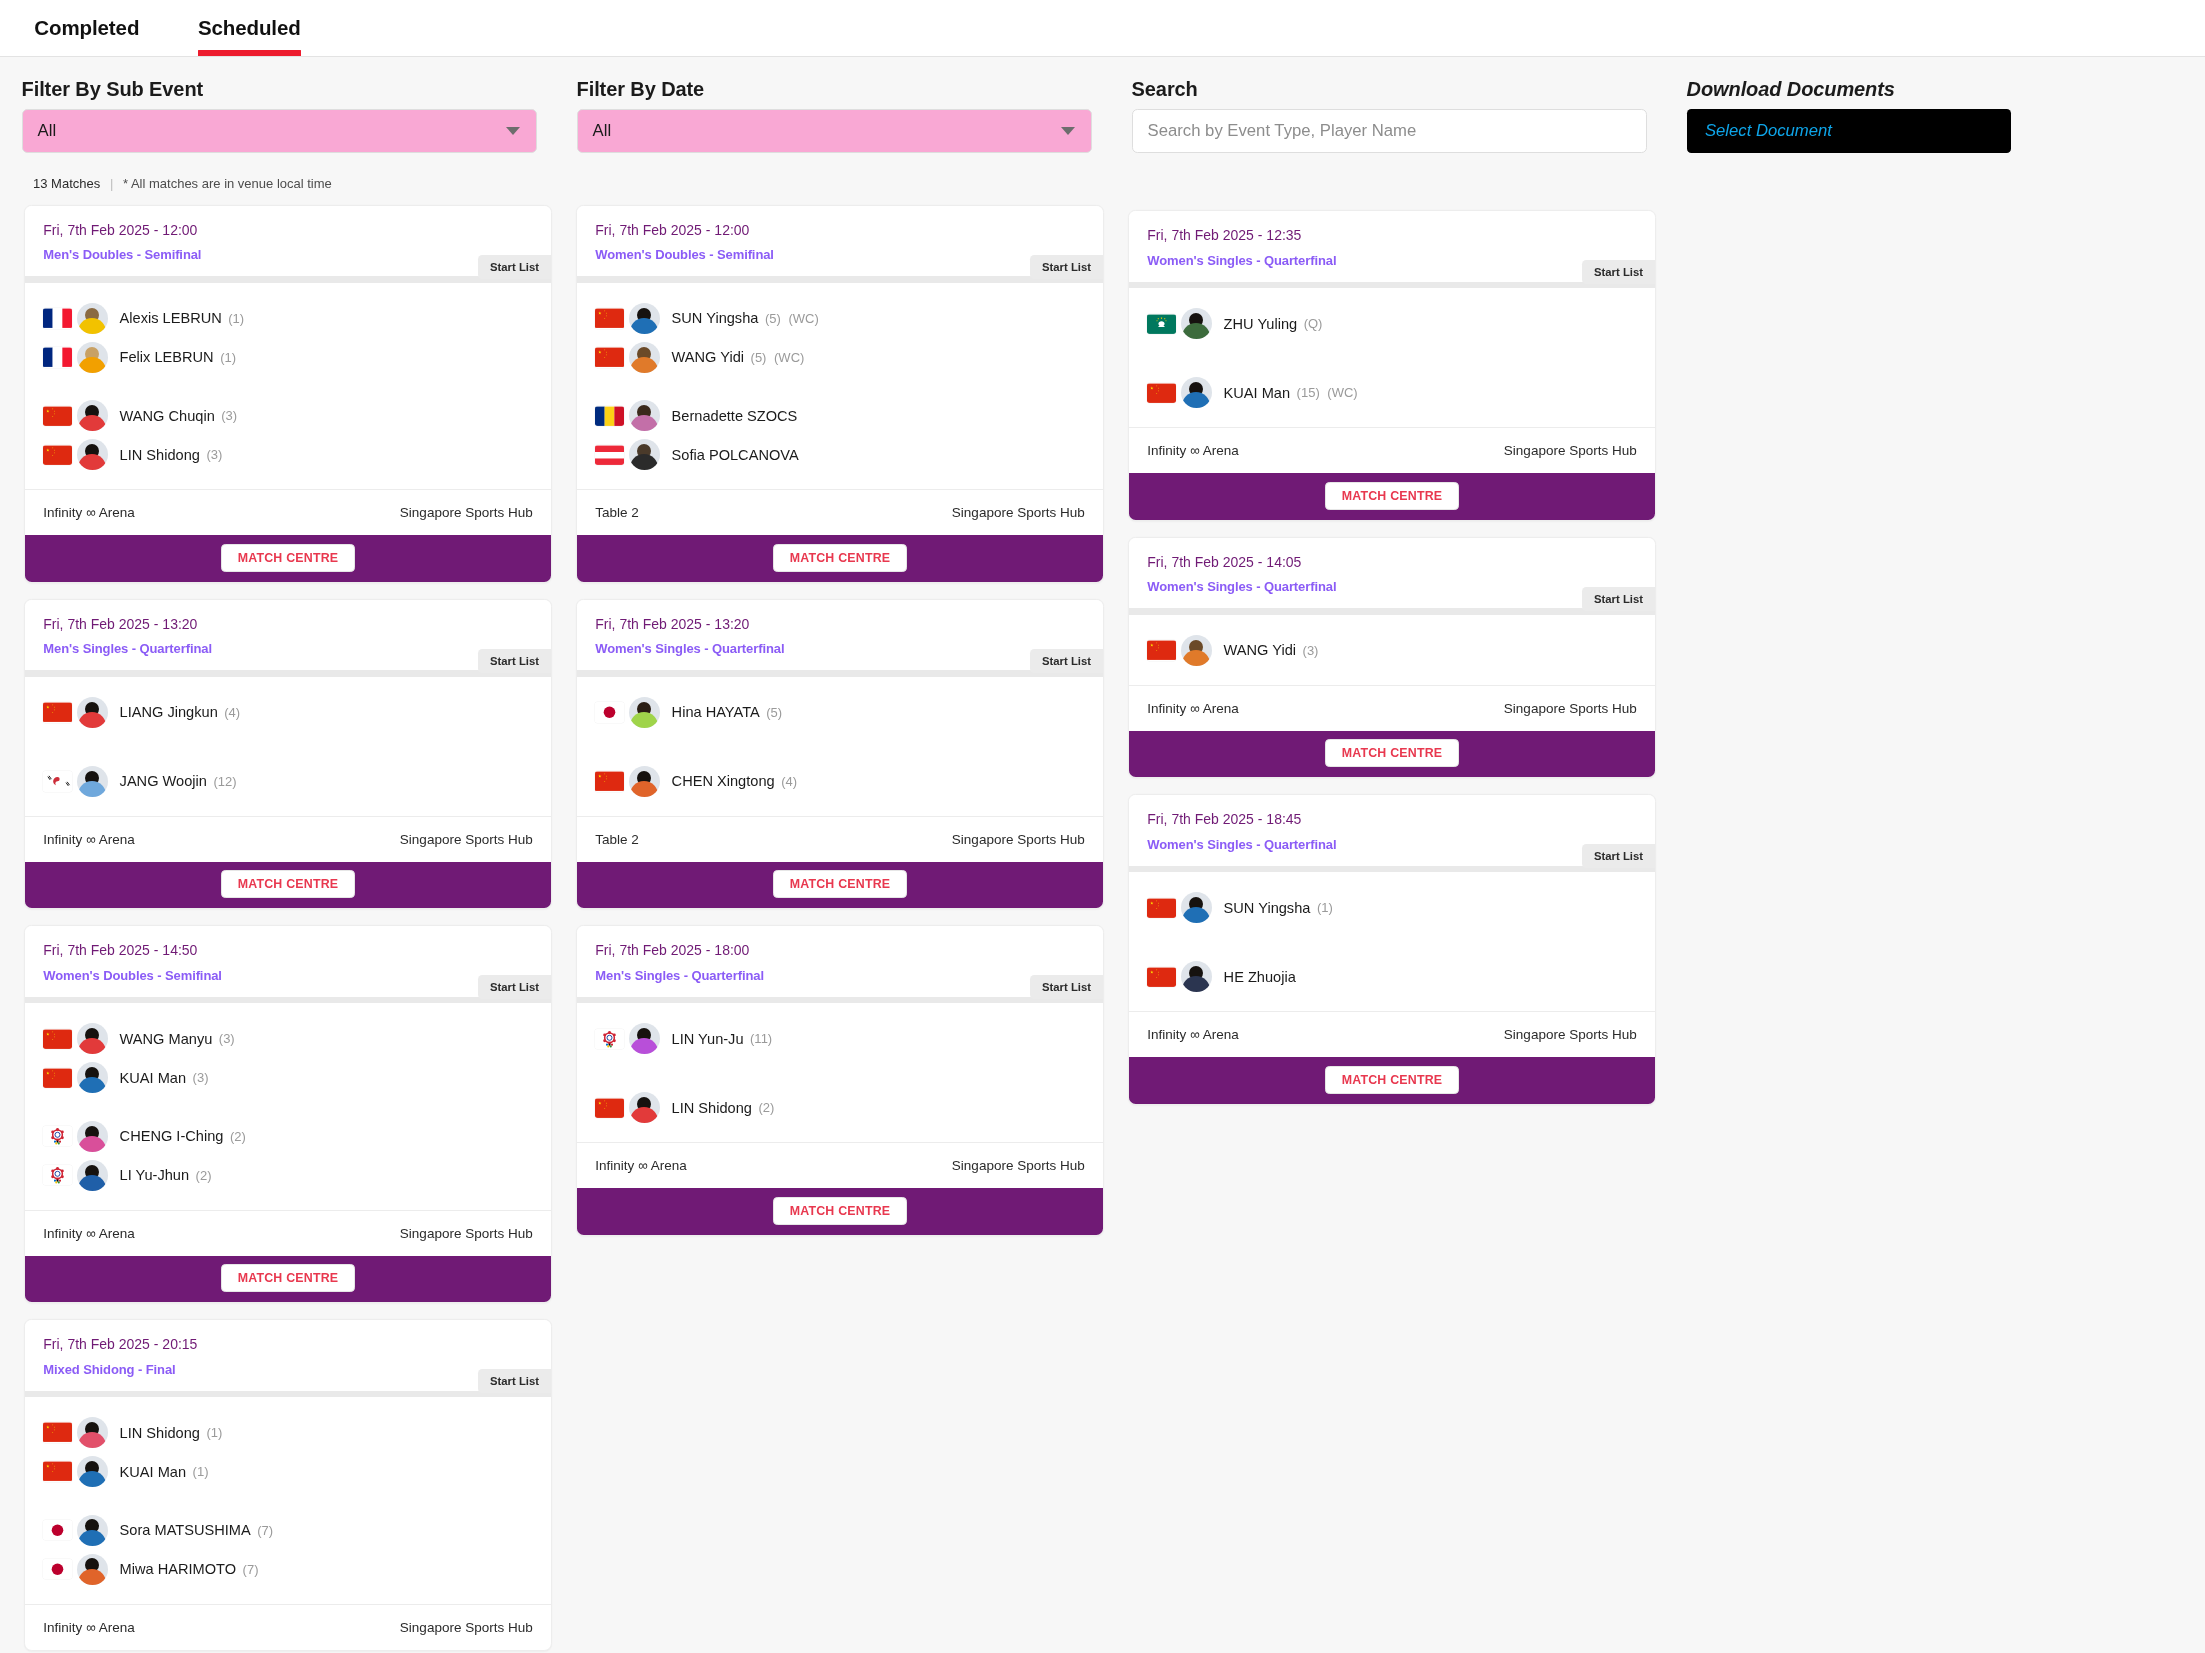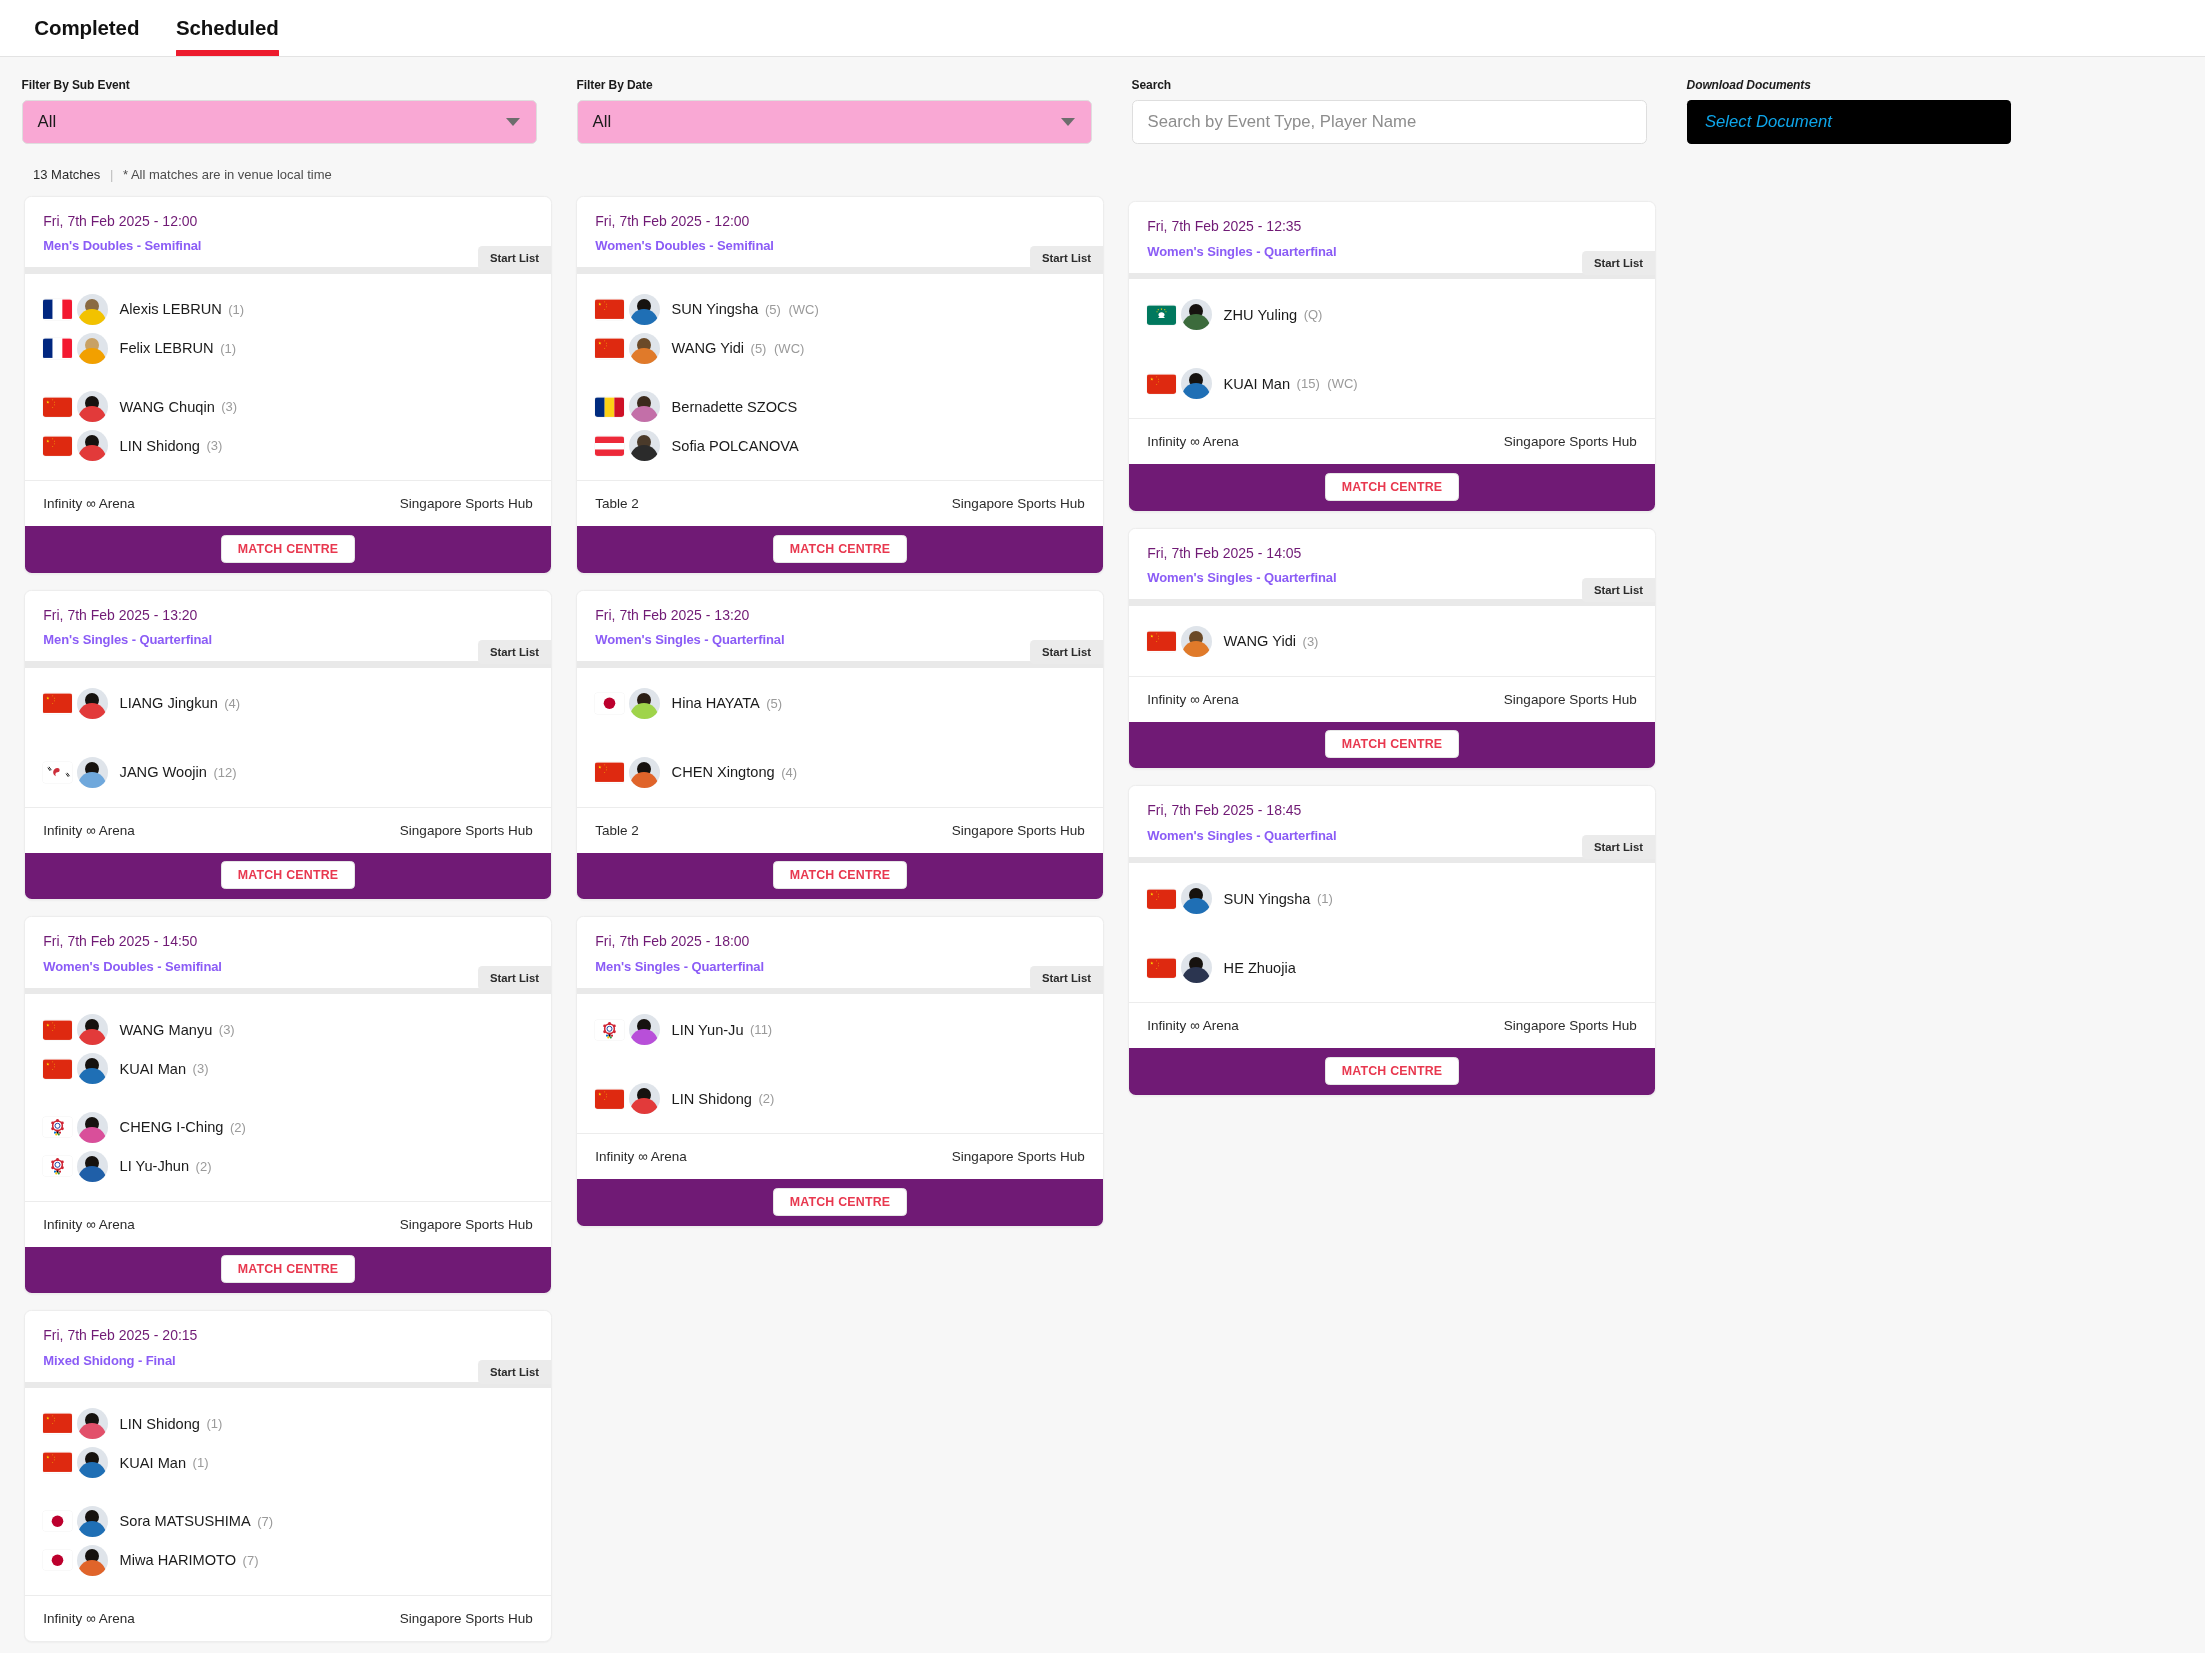--- a/index.html
+++ b/index.html
@@ -13,20 +13,21 @@
 
   
   .tabbar {
     position: relative;
     height: 57px;
     background: #ffffff;
     border-bottom: 1.6px solid #e3e3e3;
     padding-left: 16px;
     display: flex;
     align-items: flex-start;
+    gap: 22px;
   }
   .tab {
     font-size: 20.5px;
     font-weight: bold;
     color: #111111;
     padding: 16px 18.3px 0 18.3px;
     position: relative;
     cursor: pointer;
     letter-spacing: -0.1px;
     white-space: nowrap;
@@ -45,21 +46,21 @@
   .filters {
     display: flex;
     padding: 20.5px 21.6px 0 21.6px;
     gap: 0;
   }
   .filter-col { width: 555px; }
   .filter-col.search-col { width: 555px; }
   .filter-col.doc-col { width: 345px; font-style: italic; }
 
   .field-label {
-    font-size: 12px;
+    font-size: 20px;
     font-weight: bold;
     color: #1b1b1b;
     margin-bottom: 8.6px;
     letter-spacing: -0.1px;
   }
   .select-box, .search-box, .doc-btn {
     height: 44px;
     border-radius: 5.4px;
     display: flex;
     align-items: center;

